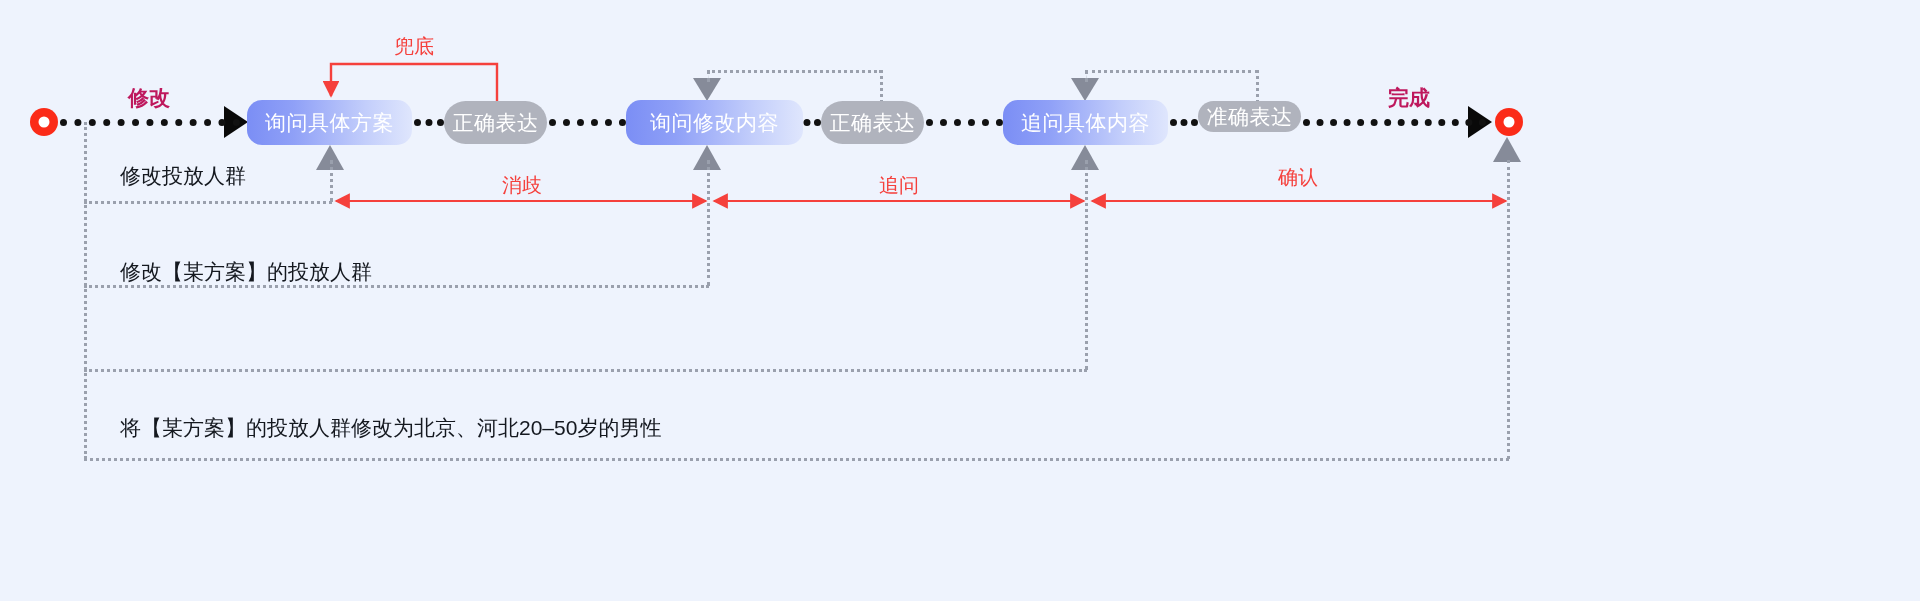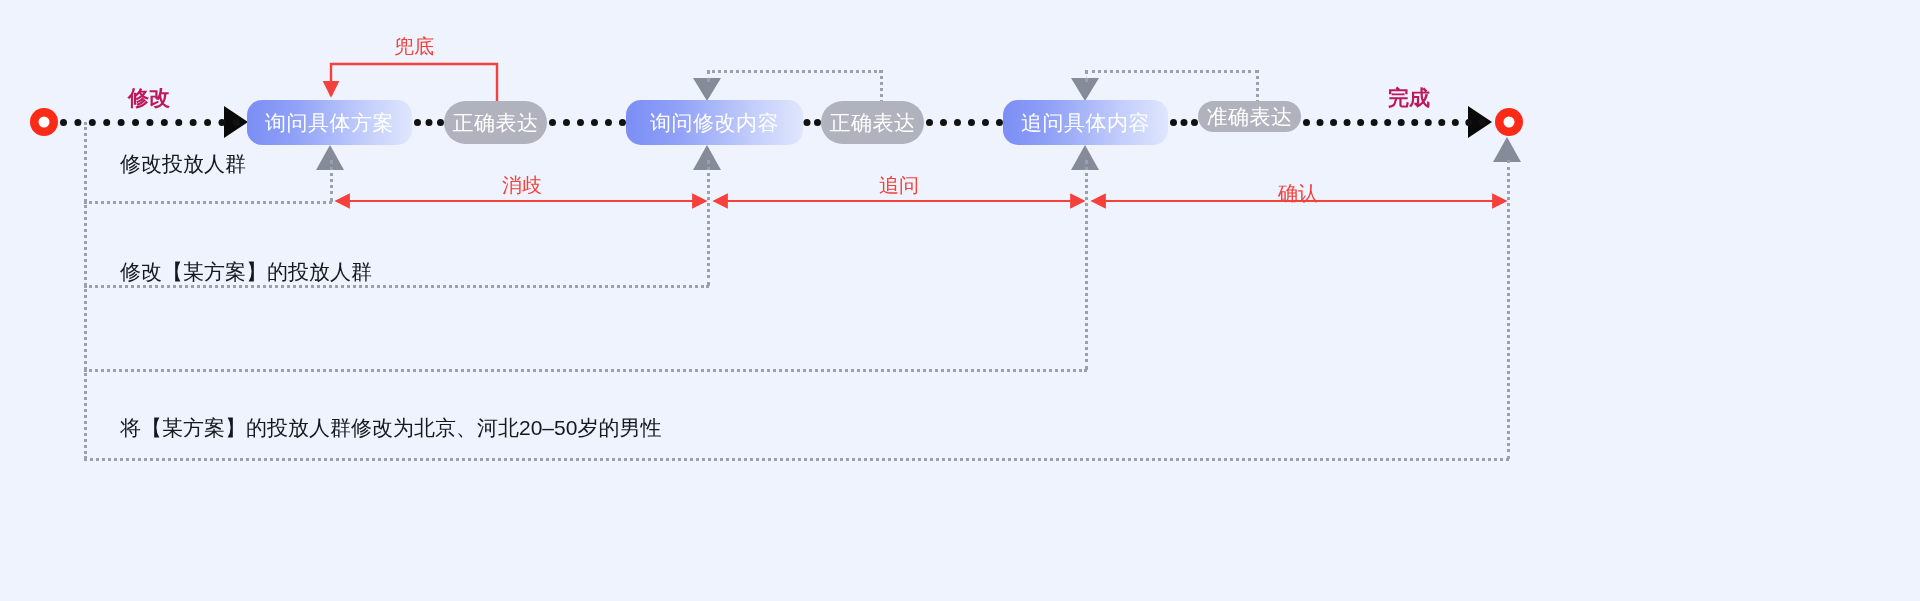--- a/index.html
+++ b/index.html
@@ -146,19 +146,19 @@
   <div class="node gray" style="left:1198px; top:101px; width:103px; height:31px;">
       <span>准确表达</span>
     </div>
 
   <div class="lbl dark" style="left:128px; top:84px;">修改</div>
   <div class="lbl dark" style="left:1388px; top:84px;">完成</div>
 
   <div class="lbl red" style="left:394px; top:33px;">兜底</div>
   <div class="lbl red" style="left:502px; top:172px;">消歧</div>
   <div class="lbl red" style="left:879px; top:172px;">追问</div>
-  <div class="lbl red" style="left:1278px; top:180px;">确认</div>
+  <div class="lbl red" style="left:1278px; top:164px;">确认</div>
 
-  <div class="lbl body" style="left:120px; top:150px;">修改投放人群</div>
+  <div class="lbl body" style="left:120px; top:162px;">修改投放人群</div>
   <div class="lbl body" style="left:120px; top:258px;">修改【某方案】的投放人群</div>
   <div class="lbl body" style="left:120px; top:414px;">将【某方案】的投放人群修改为北京、河北20–50岁的男性</div>
 
 </div>
 
 </body></html>

